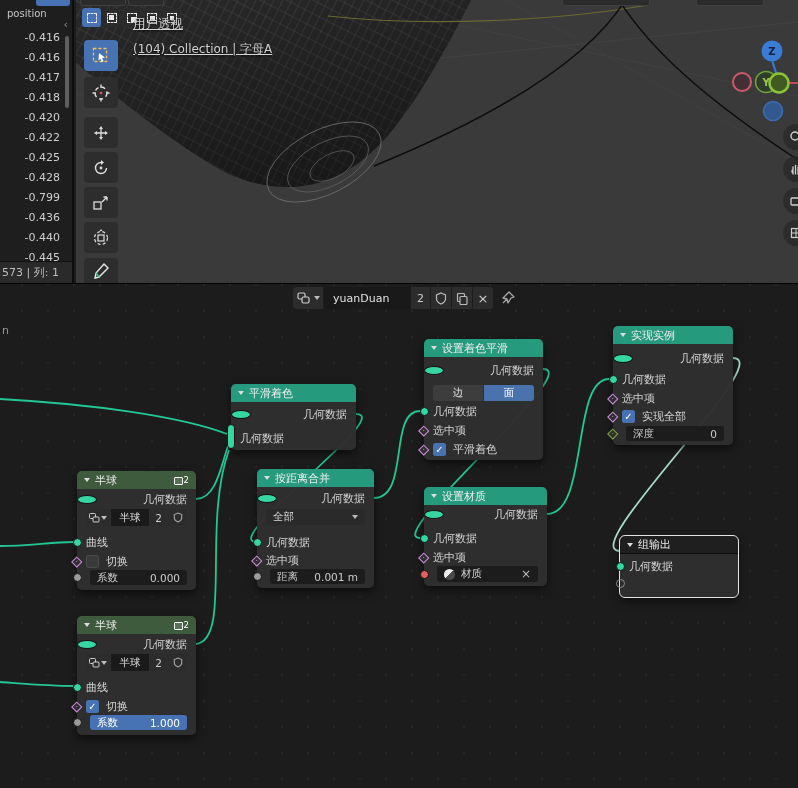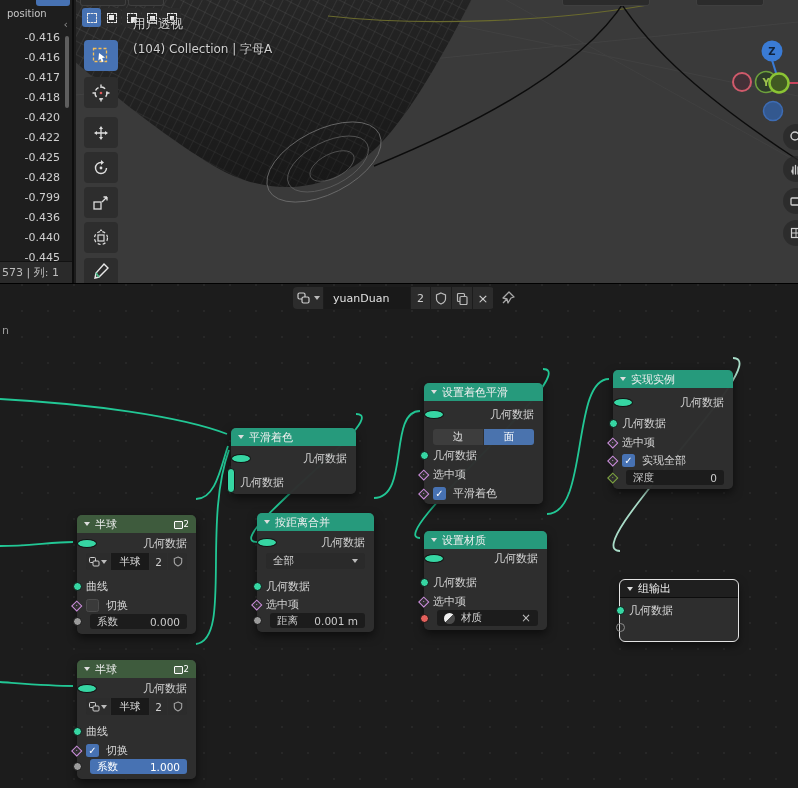--- a/index.html
+++ b/index.html
@@ -25,42 +25,42 @@
   .vp-topfrag{position:absolute;top:0;height:6px;background:#2b2b2b;border:1px solid #3f3f3f;border-top:none;border-radius:0 0 3px 3px;}
   .selmodes{position:absolute;left:6px;top:8px;display:flex;gap:1px;}
   .selmode{width:19px;height:19px;background:#2b2b2b;border-radius:3px;display:flex;align-items:center;justify-content:center;}
   .selmode.active{background:#4772b3;}
   .smglyph{width:10px;height:10px;border:1px dashed #e8e8e8;position:relative;}
   .smglyph .fill{position:absolute;left:1px;top:1px;width:5px;height:5px;background:#e8e8e8;}
   .toolcol{position:absolute;left:8px;top:40px;width:34px;}
   .tool{position:absolute;left:0;width:34px;height:31px;background:#2d2d2d;border-radius:4px;
         display:flex;align-items:center;justify-content:center;}
   .tool.active{background:#4772b3;}
-  .vp-label{position:absolute;left:57px;top:16px;color:#d6d6d6;text-shadow:0 1px 2px rgba(0,0,0,.8);}
+  .vp-label{position:absolute;left:57px;top:16px;color:#d6d6d6;text-shadow:0 1px 2px rgba(0,0,0,.8);text-decoration:underline;}
   .vp-label .l1{font-size:12.5px;margin-bottom:8px;}
   .vp-label .l2{font-size:12px;color:#d0d0d0;}
   .halfbtn{position:absolute;left:707px;width:26px;height:26px;border-radius:50%;background:rgba(40,40,40,.75);
            display:flex;align-items:center;justify-content:center;color:#c9c9c9;font-size:11px;}
 
   
   .editor{position:absolute;left:0;top:283px;width:798px;height:505px;background-color:#1c1c1c;
           background-image:radial-gradient(circle,#272727 1px,transparent 1.3px);
           background-size:26px 26px;background-position:9px 14px;border-top:1px solid #000;overflow:hidden;}
   .wires{position:absolute;left:0;top:0;}
   .clipfrag{position:absolute;left:2px;top:40px;font-size:11px;color:#9b9b9b;}
 
   .treebar{position:absolute;left:293px;top:3px;display:flex;align-items:center;height:22px;
            border-radius:4px;overflow:hidden;}
   .tb-seg{height:22px;background:#2c2c2c;display:flex;align-items:center;justify-content:center;margin-right:1px;color:#cfcfcf;}
   .tb-name{width:86px;background:#191919;justify-content:flex-start;padding-left:9px;font-size:11px;color:#e2e2e2;}
   .tb-users{width:19px;font-size:11px;}
   .pin{position:absolute;left:500px;top:6px;}
 
   .node{position:absolute;background:rgba(47,47,47,.98);border-radius:5px;
-        box-shadow:0 4px 10px rgba(0,0,0,.55);font-size:11px;color:#d6d6d6;margin-top:44px;}
+        box-shadow:0 4px 10px rgba(0,0,0,.55);font-size:11px;color:#d6d6d6;}
   .node.active{outline:1.5px solid #e4e4e4;}
   .nh{height:18px;border-radius:5px 5px 0 0;display:flex;align-items:center;gap:5px;padding:0 7px;color:#efefef;}
   .h-geo{background:#269a7c;}
   .h-grp{background:#3e5b3d;}
   .h-out{background:#1f1f1f;border-bottom:1px solid #0c0c0c;}
   .chev{width:0;height:0;border-left:3.5px solid transparent;border-right:3.5px solid transparent;border-top:4.5px solid #ddd;flex:none;}
   .nhbadge{margin-left:auto;display:flex;align-items:flex-end;gap:1px;font-size:8.5px;color:#fff;}
   .nhbadge .bicon{width:9px;height:8px;border:1px solid #fff;border-radius:1px;background:#cfcfcf33;}
   .r{position:absolute;left:0;right:0;height:19px;display:flex;align-items:center;padding:0 9px;}
   .rout{justify-content:flex-end;}

